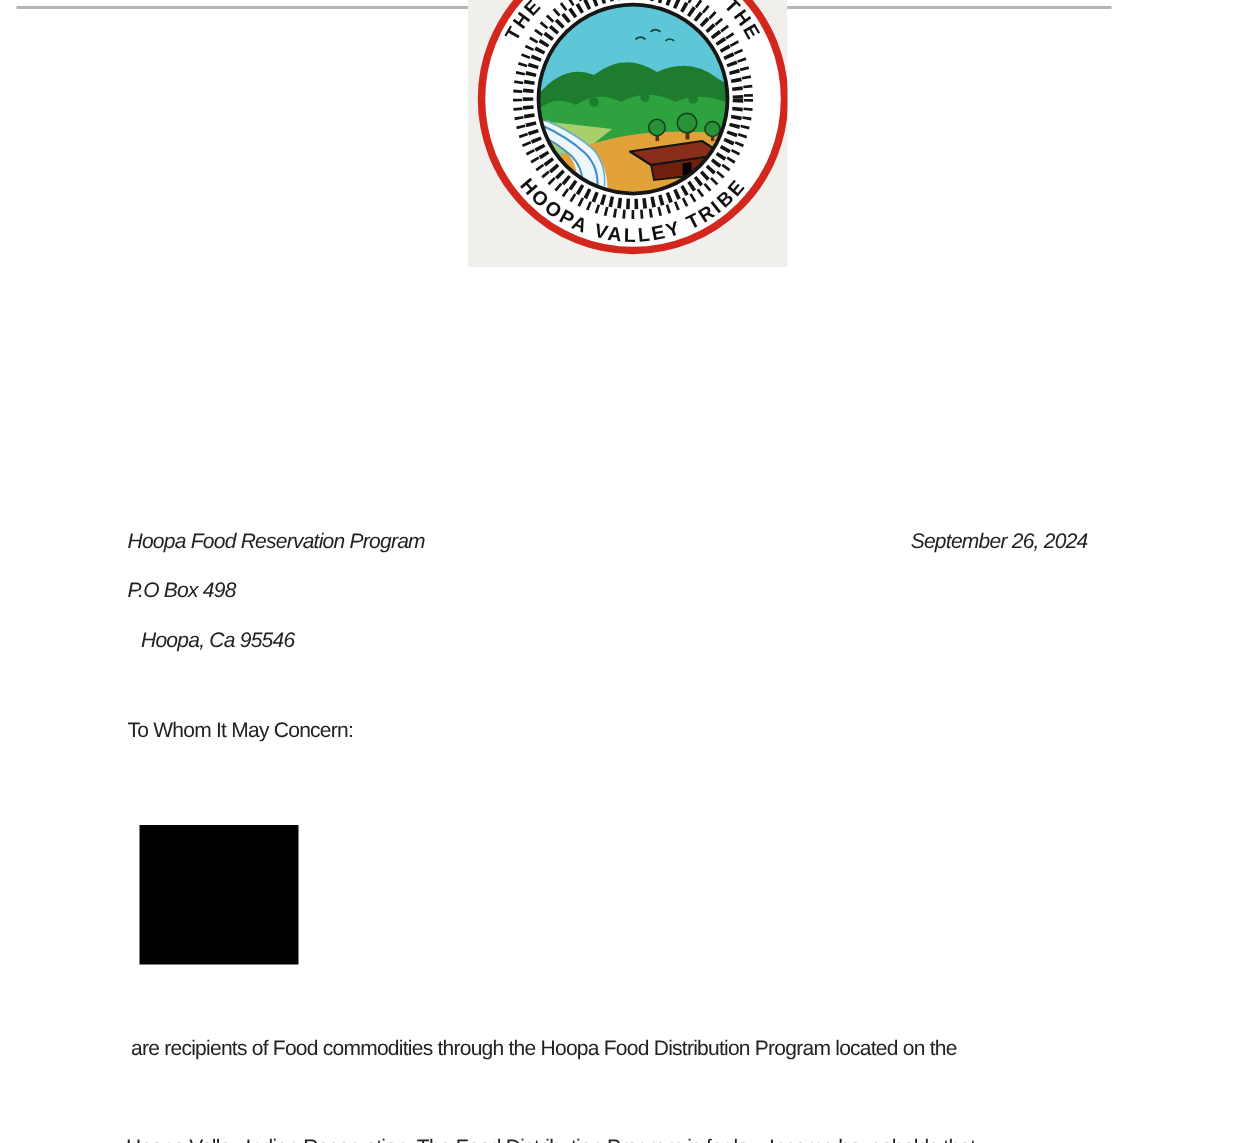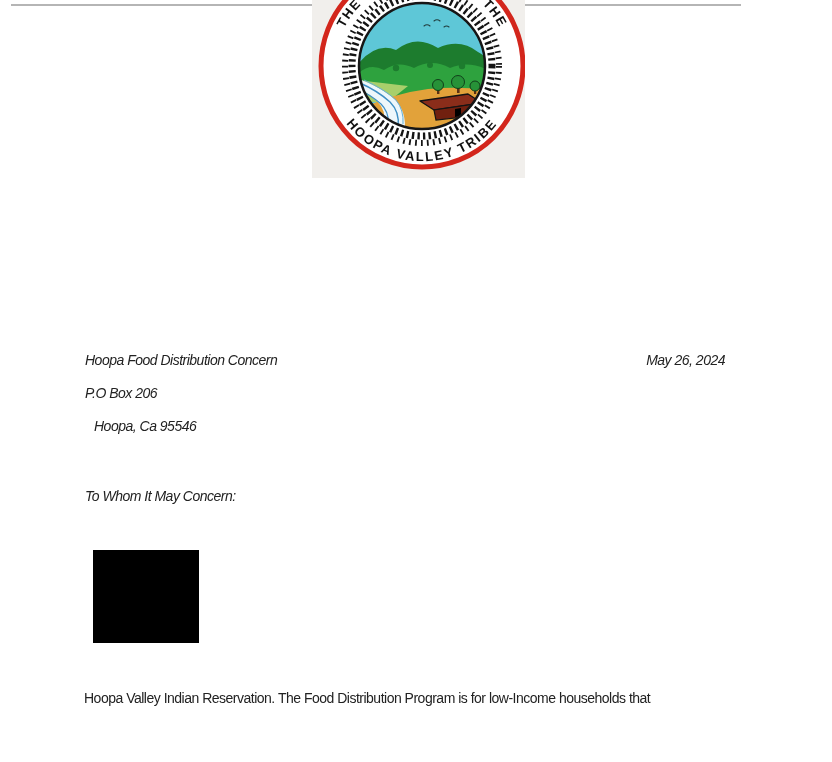--- a/index.html
+++ b/index.html
@@ -12,21 +12,21 @@
   .seal { position:absolute; left:312px; top:0; width:213px; height:178px; }
   .doc-text {
     position:absolute; font-size:14px; letter-spacing:-0.5px; line-height:20px;
     white-space:pre; color:#222222;
   }
   .italic { font-style:italic; }
   .sender-1 { left:85px; top:350px; }
   .sender-2 { left:85px; top:383px; }
   .sender-3 { left:94px; top:416px; }
   .date-line { right:107px; top:350px; }
-  .salutation { left:85px; top:486px;font-style:italic; }
+  .salutation { left:85px; top:476px; }
   .intro-line { left:84px; top:506px; }
   .redact-inline {
     display:inline-block; background:#000000; height:14px; vertical-align:-2px;
   }
   .redact-1 { width:100px; }
   .redact-block {
     position:absolute; left:93px; top:550px; width:106px; height:93px; background:#000000;
   }
   .paragraph {
     position:absolute; left:84px; top:643px; width:690px;
@@ -98,29 +98,30 @@
 
       <text class="seal-arc-text" font-size="13" letter-spacing="1.4" text-anchor="middle">
         <textPath href="#arcTop" startOffset="50%">THE GREAT SEAL OF THE</textPath>
       </text>
       <text class="seal-arc-text" font-size="13" letter-spacing="1.8" text-anchor="middle">
         <textPath href="#arcBot" startOffset="50%">HOOPA VALLEY TRIBE</textPath>
       </text>
     </svg>
   </div>
 
-  <div class="doc-text italic sender-1">Hoopa Food Distribution Concern</div>
-  <div class="doc-text italic sender-2">P.O Box 206</div>
+  <div class="doc-text italic sender-1">Hoopa Food Reservation Program</div>
+  <div class="doc-text italic sender-2">P.O Box 498</div>
   <div class="doc-text italic sender-3">Hoopa, Ca 95546</div>
 
-  <div class="doc-text italic date-line">May 26, 2024</div>
+  <div class="doc-text italic date-line">September 26, 2024</div>
 
   <div class="doc-text salutation">To Whom It May Concern:</div>
 
 
   <div class="redact-block"></div>
 
   <div class="paragraph">
+    <div> are recipients of Food commodities through the Hoopa Food Distribution Program located on the</div>
     <div>Hoopa Valley Indian Reservation. The Food Distribution Program is for low-Income households that</div>
     
   </div>
 
 </div>
 
 </body></html>

